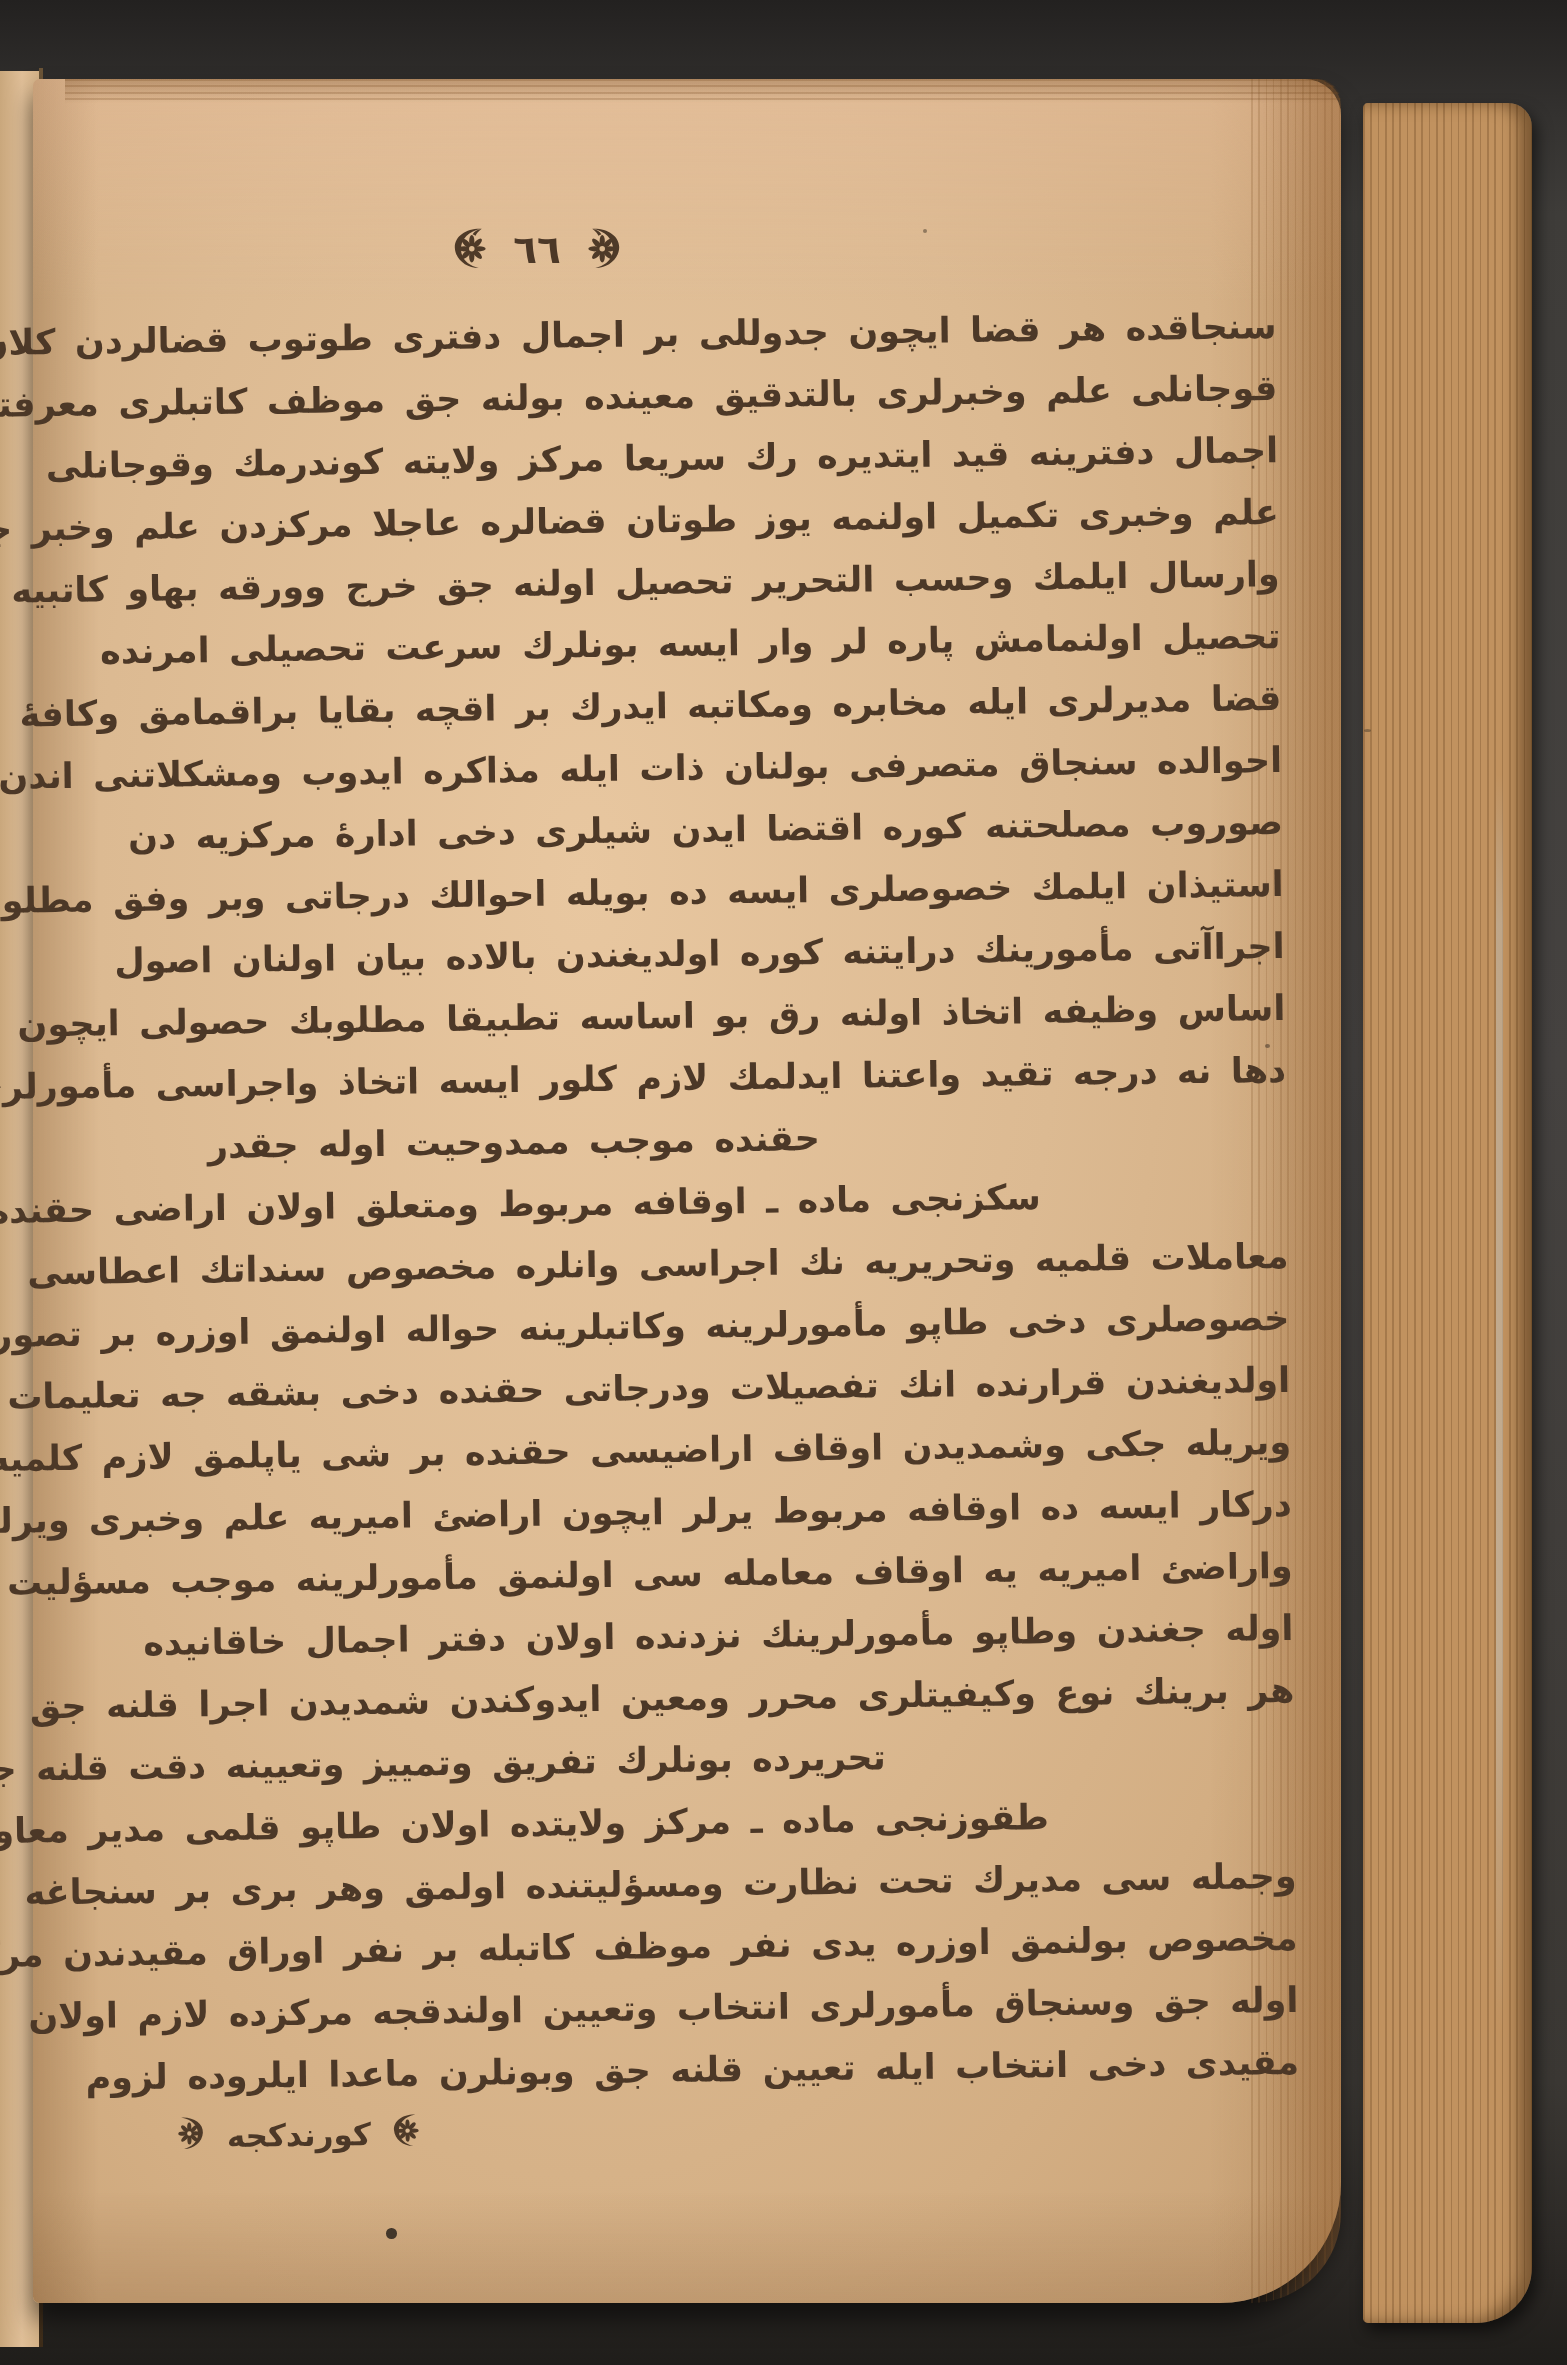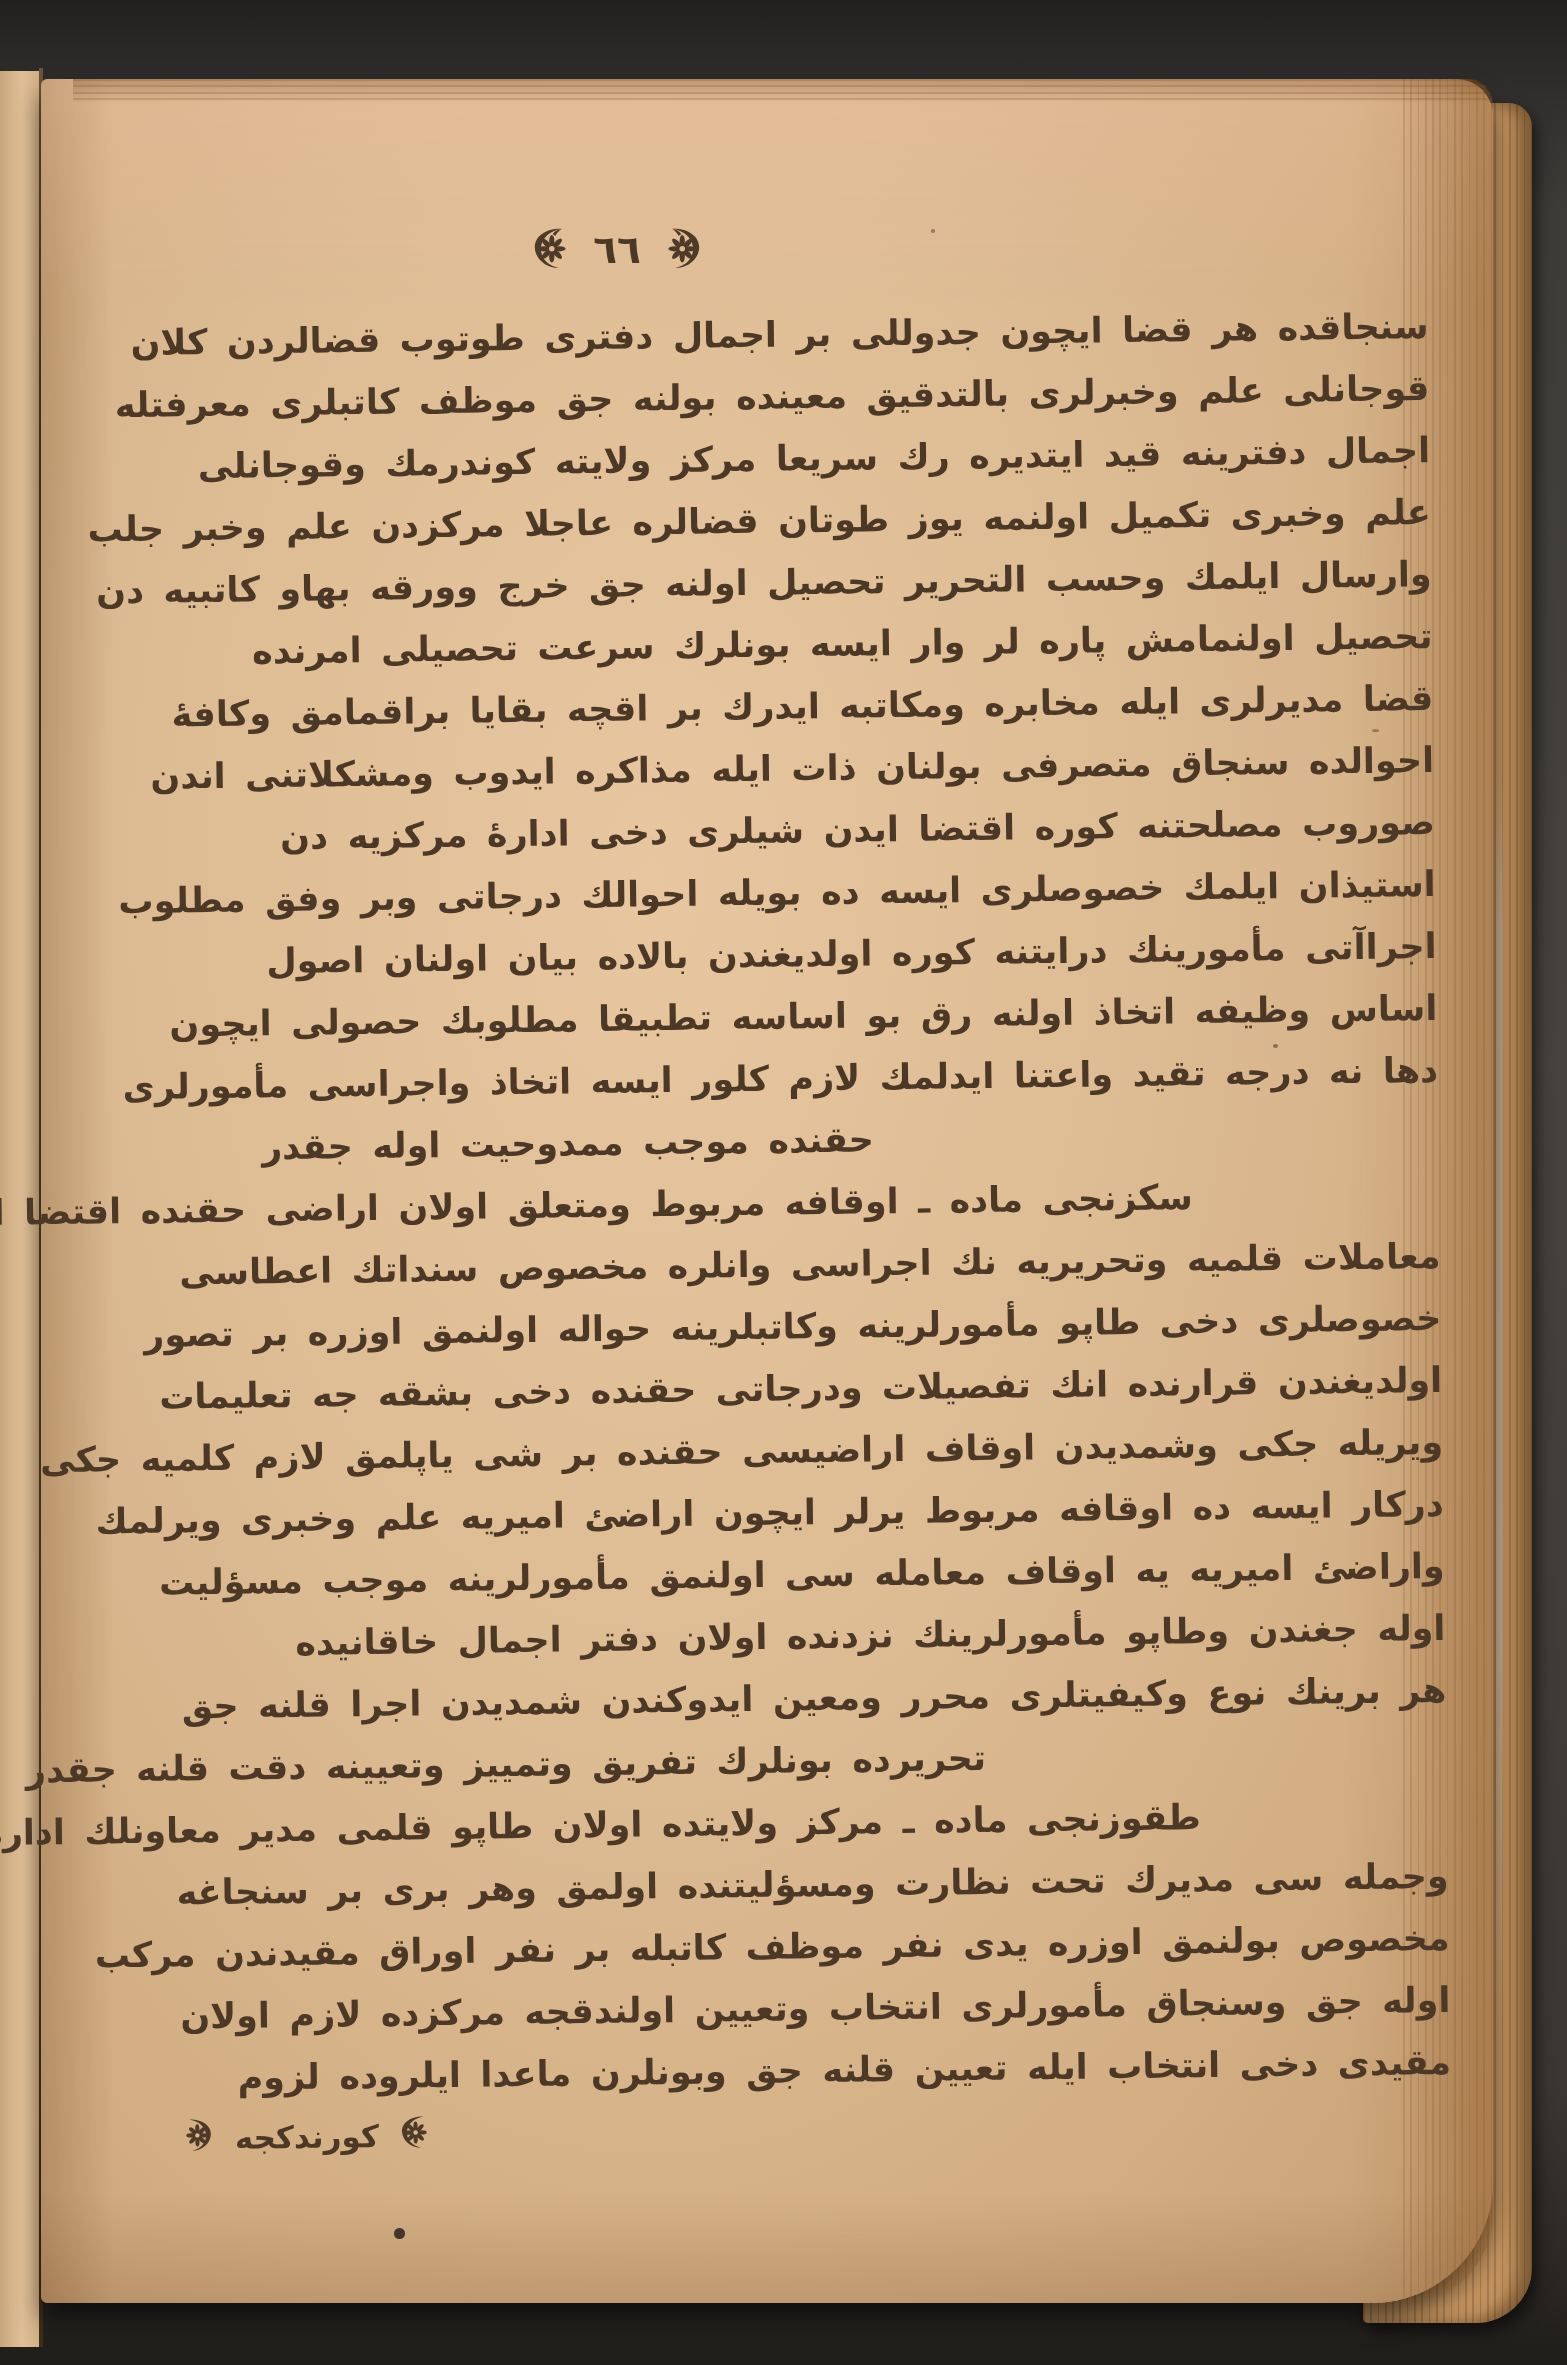--- a/index.html
+++ b/index.html
@@ -17,21 +17,21 @@
   
   .under-pages{position:absolute;left:1363px;top:103px;width:169px;height:2220px;
     border-radius:4.8px 24px 56px 4.8px;
     background:#c1925f;
     background-image:repeating-linear-gradient(90deg,rgba(92,57,24,.28) 0 1.6px,rgba(0,0,0,0) 1.6px 7.3px);
     box-shadow:inset -13px 0 16px rgba(58,33,9,.5),4.8px 8px 14.5px rgba(0,0,0,.55);}
   .edge-highlight{position:absolute;left:1496px;top:774px;width:7.3px;height:1258px;
     background:linear-gradient(180deg,rgba(0,0,0,0),rgba(189,183,172,.55) 12%,
                rgba(196,190,178,.6) 70%,rgba(0,0,0,0));}
   
-  .page{position:absolute;left:41px;top:79px;width:1452px;height:2224px;
+  .page{position:absolute;left:33px;top:79px;width:1308px;height:2224px;
     border-radius:6.5px 37px 121px 6.5px;
     background:radial-gradient(ellipse at 42% 36%,#e8c7a0 0%,#dcba92 45%,#d3ae83 74%,#c7a074 100%);
     box-shadow:0 16px 24px rgba(0,0,0,.55);}
   .page::before{content:"";position:absolute;inset:0;border-radius:inherit;pointer-events:none;
     background:linear-gradient(180deg,rgba(240,193,163,.28) 0%,rgba(0,0,0,0) 10%),
       linear-gradient(90deg,rgba(118,78,38,.30) 0%,rgba(0,0,0,0) 5%,rgba(0,0,0,0) 90%,rgba(146,96,48,.26) 100%),
       linear-gradient(0deg,rgba(116,74,38,.22) 0%,rgba(0,0,0,0) 5%);}
   .fore-edge{position:absolute;right:0;top:0;width:90px;height:100%;
     border-radius:0 37px 121px 0;pointer-events:none;
     background:repeating-linear-gradient(90deg,rgba(128,82,38,.22) 0 1.6px,rgba(0,0,0,0) 1.6px 7.3px),

